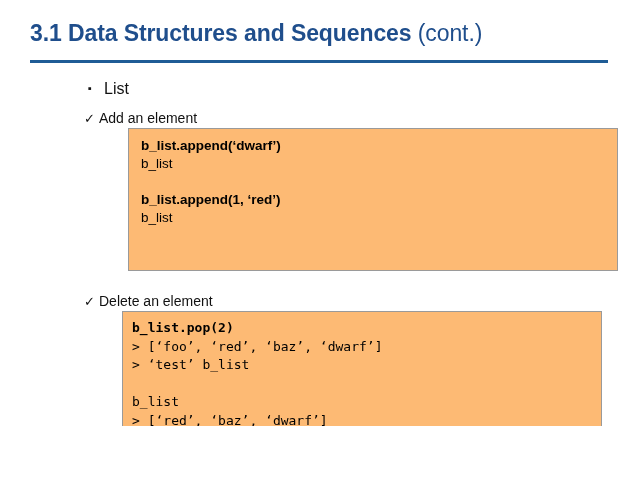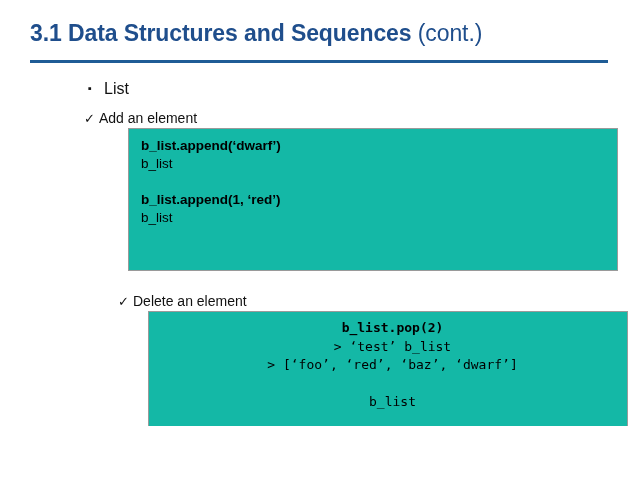--- a/index.html
+++ b/index.html
@@ -69,21 +69,21 @@
   }
   .bullet-l2 .mark {
     display: inline-block;
     width: 15px;
     font-size: 13px;
   }
 
   
   .code-box {
     position: absolute;
-    background: #14b8a6;
+    background: #fdba74;
     border: 1px solid #9a9a9a;
     box-sizing: border-box;
   }
   .code-line {
     white-space: pre;
     color: #000000;
   }
   .code-line.bold { font-weight: bold; }
   .code-line.blank { color: transparent; }
 
@@ -128,27 +128,28 @@
   </div>
 
   <div class="code-box box-sans" style="left:128px; top:128px; width:490px; height:143px; padding:8px 0 0 12px;">
     <div class="code-line bold">b_list.append(‘dwarf’)</div>
     <div class="code-line">b_list</div>
     <div class="code-line blank"> </div>
     <div class="code-line bold">b_list.append(1, ‘red’)</div>
     <div class="code-line">b_list</div>
   </div>
 
-  <div class="bullet-l2" style="left:84px; top:288px;margin-left:34px;">
+  <div class="bullet-l2" style="left:84px; top:288px;">
     <span class="mark">✓</span><span>Delete an element</span>
   </div>
 
-  <div class="code-box box-mono" style="left:148px; top:311px; width:480px; height:136px; padding:7px 0 0 9px;text-align:center;">
+  <div class="code-box box-mono" style="left:122px; top:311px; width:480px; height:136px; padding:7px 0 0 9px;">
     <div class="code-line bold">b_list.pop(2)</div>
+    <div class="code-line">&gt; [‘foo’, ‘red’, ‘baz’, ‘dwarf’]</div>
     <div class="code-line">&gt; ‘test’ b_list</div>
-    <div class="code-line">&gt; [‘foo’, ‘red’, ‘baz’, ‘dwarf’]</div>
     <div class="code-line blank"> </div>
     <div class="code-line">b_list</div>
+    <div class="code-line">&gt; [‘red’, ‘baz’, ‘dwarf’]</div>
   </div>
 
   <div class="footer-band"></div>
 
 </div>
 
 </body></html>

